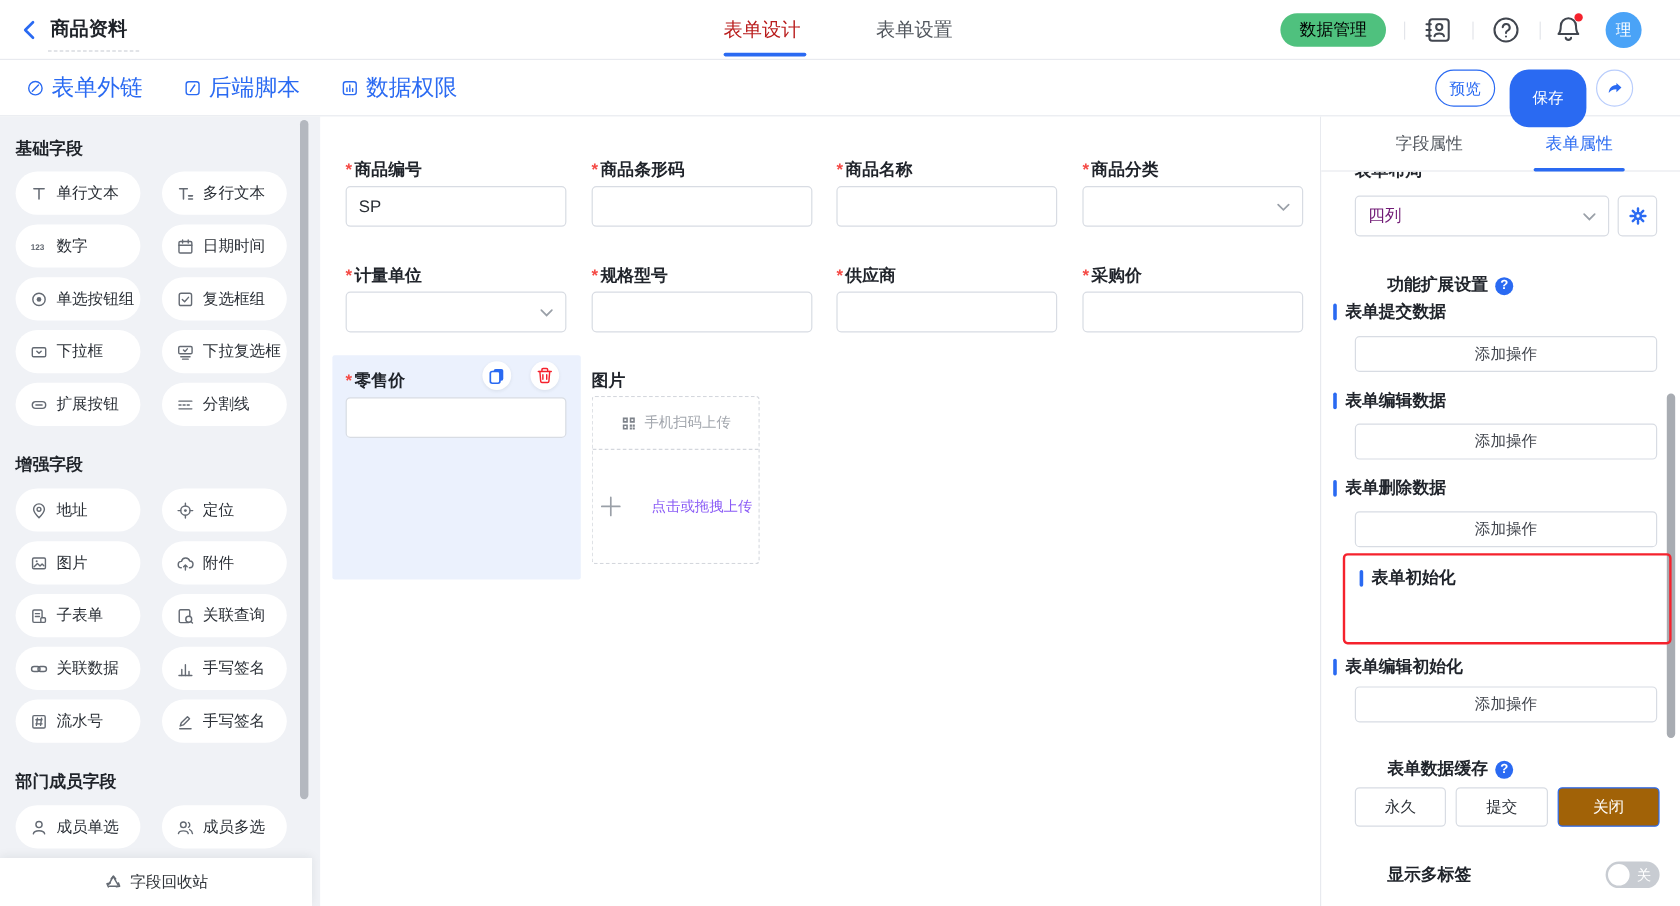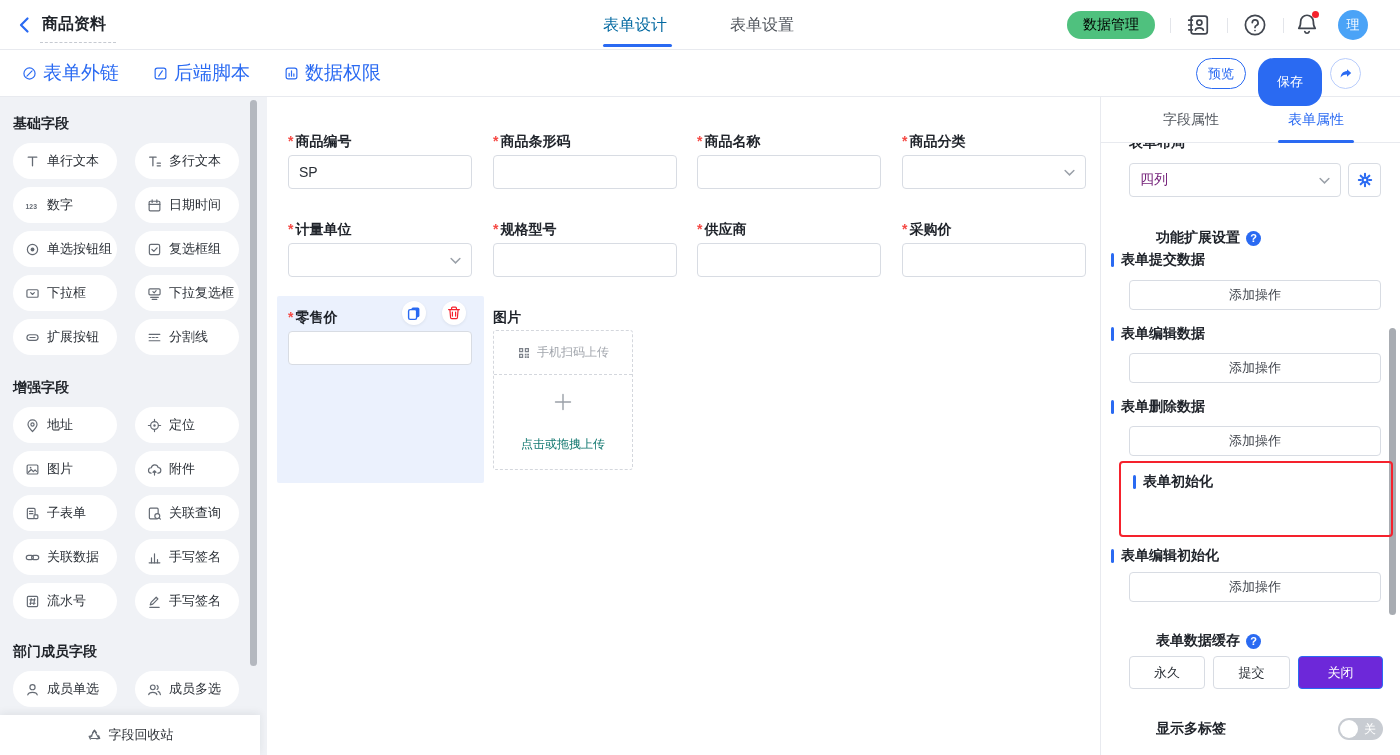--- a/index.html
+++ b/index.html
@@ -6,21 +6,21 @@
   html,body { width:1400px; height:755px; overflow:hidden; background:#fff;
               font-family:"Liberation Sans","DejaVu Sans",sans-serif; }
   .app { position:relative; width:1400px; height:755px; background:#fff; color:#1f2329; font-size:14px; }
 
   
   .header { position:absolute; inset:0 0 auto 0; height:50px; background:#fff; border-bottom:1px solid #e8eaef; z-index:30; }
   .back-btn { position:absolute; left:14px; top:14px; width:22px; height:22px; cursor:pointer; color:#2a6af2; }
   .app-title { position:absolute; left:42px; top:14px; font-size:16px; font-weight:600; color:#1f2329; }
   .title-underline { position:absolute; left:40px; top:42px; width:76px; border-top:1px dashed #c6cad1; }
   .h-tab { position:absolute; top:15px; font-size:16px; color:#51565d; cursor:pointer; }
-  .h-tab.active { color:#0369a1; }
+  .h-tab.active { color:#b91c1c; }
   .h-tab-underline { position:absolute; left:603px; top:44px; width:69px; height:3px; border-radius:2px; background:#2a6af2; }
   .pill-green { position:absolute; left:1067px; top:11px; height:28px; padding:0 16px; border-radius:14px;
                 background:#4fc17e; color:#000000; font-size:14px; display:flex; align-items:center; cursor:pointer; }
   .h-divider { position:absolute; top:18px; width:1px; height:15px; background:#e3e5ea; }
   .h-icon { position:absolute; top:13px; width:24px; height:24px; color:#41464f; cursor:pointer; }
   .bell-dot { position:absolute; left:1312px; top:11px; width:7px; height:7px; border-radius:50%; background:#f5222d; }
   .avatar { position:absolute; left:1338px; top:10px; width:30px; height:30px; border-radius:50%; background:#4aa3f7;
             color:#fff; font-size:13px; display:flex; align-items:center; justify-content:center; cursor:pointer; }
 
   
@@ -57,22 +57,22 @@
                padding:0 10px; font-size:14px; color:#2a2f36; font-family:inherit; outline:none; }
   .fld-select { position:absolute; width:184px; height:34px; border:1px solid #d8dce3; border-radius:4px; background:#fff; cursor:pointer; }
   .fld-select .chev { position:absolute; right:10px; top:13px; color:#9aa0a8; }
   .sel-block { position:absolute; left:10px; top:199px; width:207px; height:187px; background:#ebf1fd; border-radius:2px; }
   .icon-circle { position:absolute; width:24px; height:24px; border-radius:50%; background:#fff;
                  display:flex; align-items:center; justify-content:center; cursor:pointer; box-shadow:0 1px 3px rgba(31,35,41,.08); }
   .upload-box { position:absolute; left:226px; top:233px; width:140px; height:140px; border:1px dashed #d4d7dd; border-radius:3px; }
   .upload-scan { position:absolute; left:0; top:0; right:0; height:44px; border-bottom:1px dashed #d4d7dd;
                  display:flex; align-items:center; justify-content:center; gap:6px; font-size:12px; color:#a2a6ad; cursor:pointer; }
   .upload-scan .pic { color:#7d828a; }
-  .upload-drop { position:absolute; left:0; top:44px; right:0; bottom:0; display:flex; flex-direction:column;
-                 align-items:center; justify-content:center; gap:24px; font-size:12px; color:#0f766e; cursor:pointer; }
+  .upload-drop { position:absolute; left:0; top:44px; right:0; bottom:0; display:flex; flex-direction:row;
+                 align-items:center; justify-content:center; gap:24px; font-size:12px; color:#8b5cf6; cursor:pointer; }
 
   
   .rpanel { position:absolute; top:97px; left:1100px; width:300px; bottom:0; background:#fff; border-left:1px solid #e8eaef; }
   .rp-tabs { position:absolute; left:0; top:0; right:0; height:46px; border-bottom:1px solid #e8eaef; background:#fff; z-index:4; }
   .rp-tab { position:absolute; top:14px; font-size:14px; color:#51565d; cursor:pointer; }
   .rp-tab.active { color:#2a6af2; }
   .rp-tab-underline { position:absolute; left:177px; top:43px; width:76px; height:3px; border-radius:2px; background:#2a6af2; }
   .rp-body { position:absolute; left:0; top:46px; right:0; bottom:0; overflow:hidden; }
   .rp-cliplabel { position:absolute; left:28px; top:-9px; font-size:14px; font-weight:700; color:#20242b; }
   .rp-select { position:absolute; left:28px; top:20px; width:212px; height:34px; border:1px solid #d8dce3; border-radius:4px;
@@ -87,21 +87,21 @@
   .rp-sec { position:absolute; left:10px; display:flex; align-items:center; gap:7px; font-size:14px; font-weight:700; color:#20242b; }
   .rp-sec .bar { width:3px; height:14px; border-radius:1.5px; background:#2a6af2; }
   .rp-btn { position:absolute; left:28px; width:252px; height:30px; border:1px solid #d8dce3; border-radius:4px; background:#fff;
             color:#42464e; font-size:13px; display:flex; align-items:center; justify-content:center; cursor:pointer; }
   .red-box { position:absolute; left:18px; top:318px; width:274px; height:76px; border:2px solid #f5222d; border-radius:4px; z-index:3; pointer-events:none; }
   .rp-plugin { position:absolute; left:28px; top:356px; width:252px; height:30px; border:1px solid #d8dce3; border-radius:4px;
                background:#fff; display:flex; align-items:center; justify-content:space-between; padding:0 9px 0 11px;
                font-size:13px; color:#42464e; cursor:pointer; }
   .cache-btn { position:absolute; top:513px; height:33px; border:1px solid #d8dce3; border-radius:4px; background:#fff;
                font-size:13px; color:#2a2f36; display:flex; align-items:center; justify-content:center; cursor:pointer; }
-  .cache-btn.active { background:#6d28d9; border-color:#2a6af2; color:#fff; }
+  .cache-btn.active { background:#a16207; border-color:#2a6af2; color:#fff; }
   .toggle { position:absolute; left:237px; top:575px; width:45px; height:22px; border-radius:11px; background:#c8ccd2; cursor:pointer; }
   .toggle .knob { position:absolute; left:2px; top:2px; width:18px; height:18px; border-radius:50%; background:#fff; }
   .toggle .tg-text { position:absolute; right:7px; top:0; height:22px; line-height:22px; font-size:12px; color:#fff; }
   .rp-scrollbar { position:absolute; right:4px; top:185px; width:7px; height:287px; border-radius:4px; background:#a8acb2; }
 </style>
 </head>
 <body>
 
 <div class="app">
 

